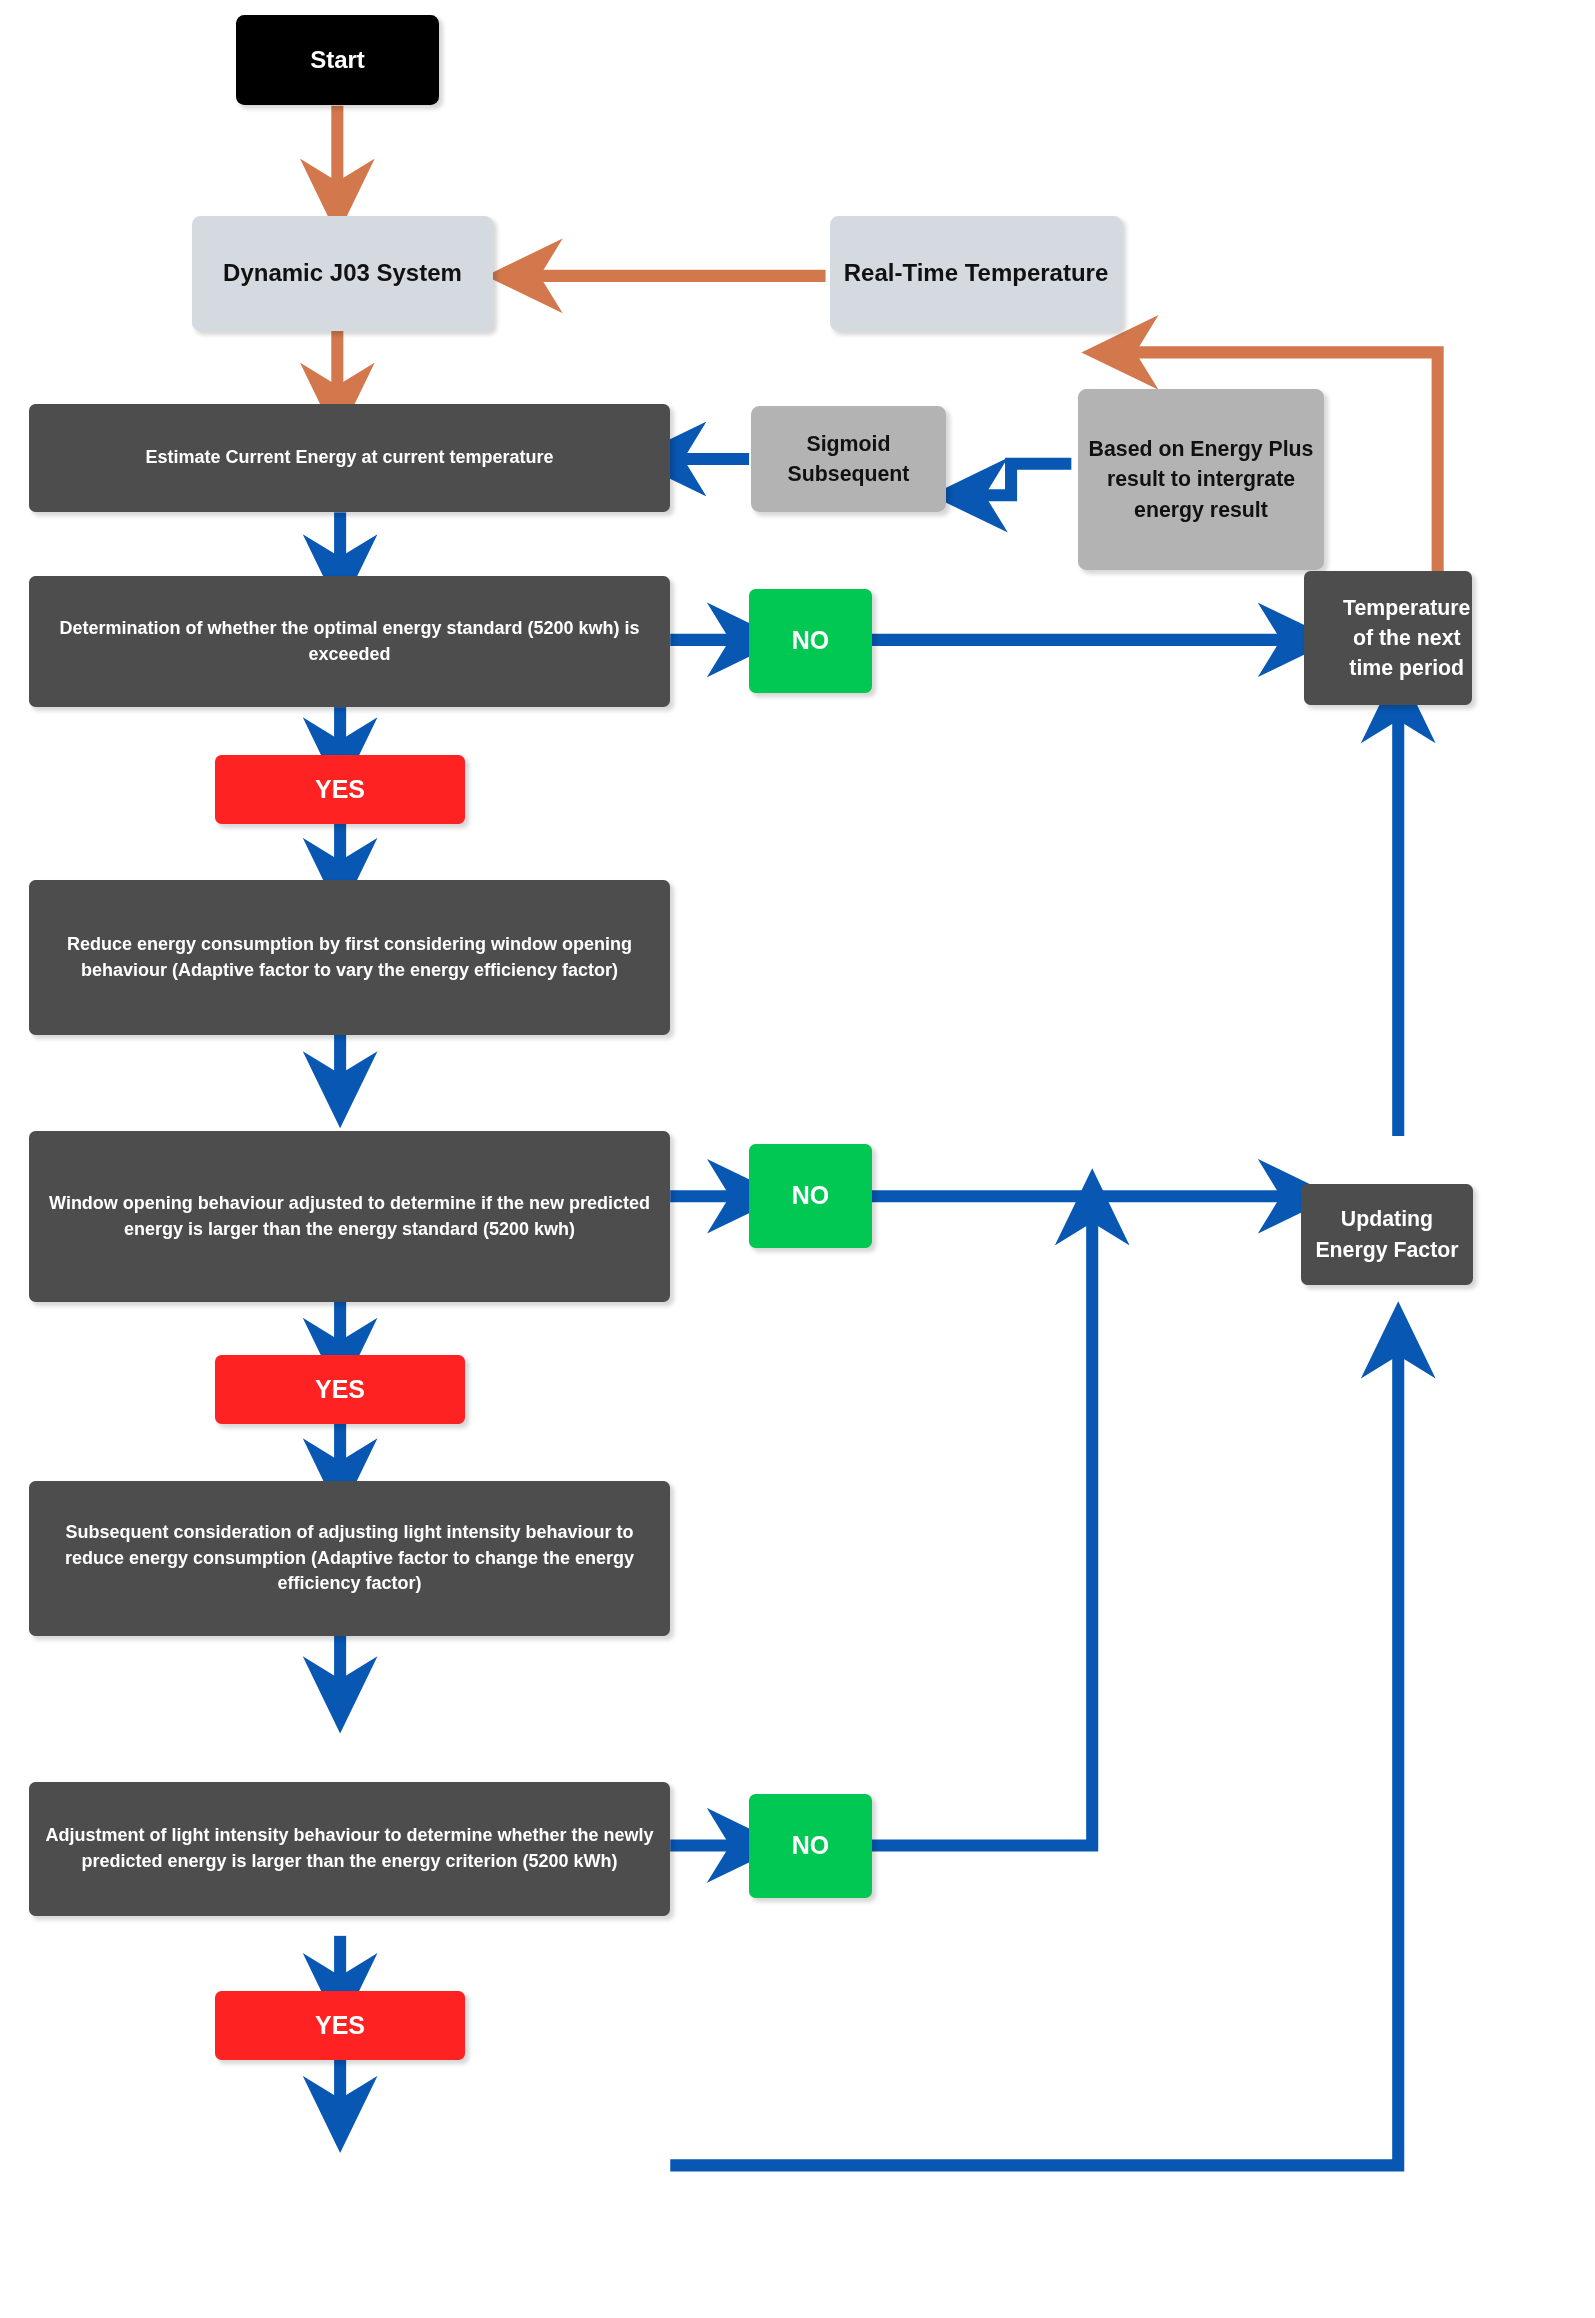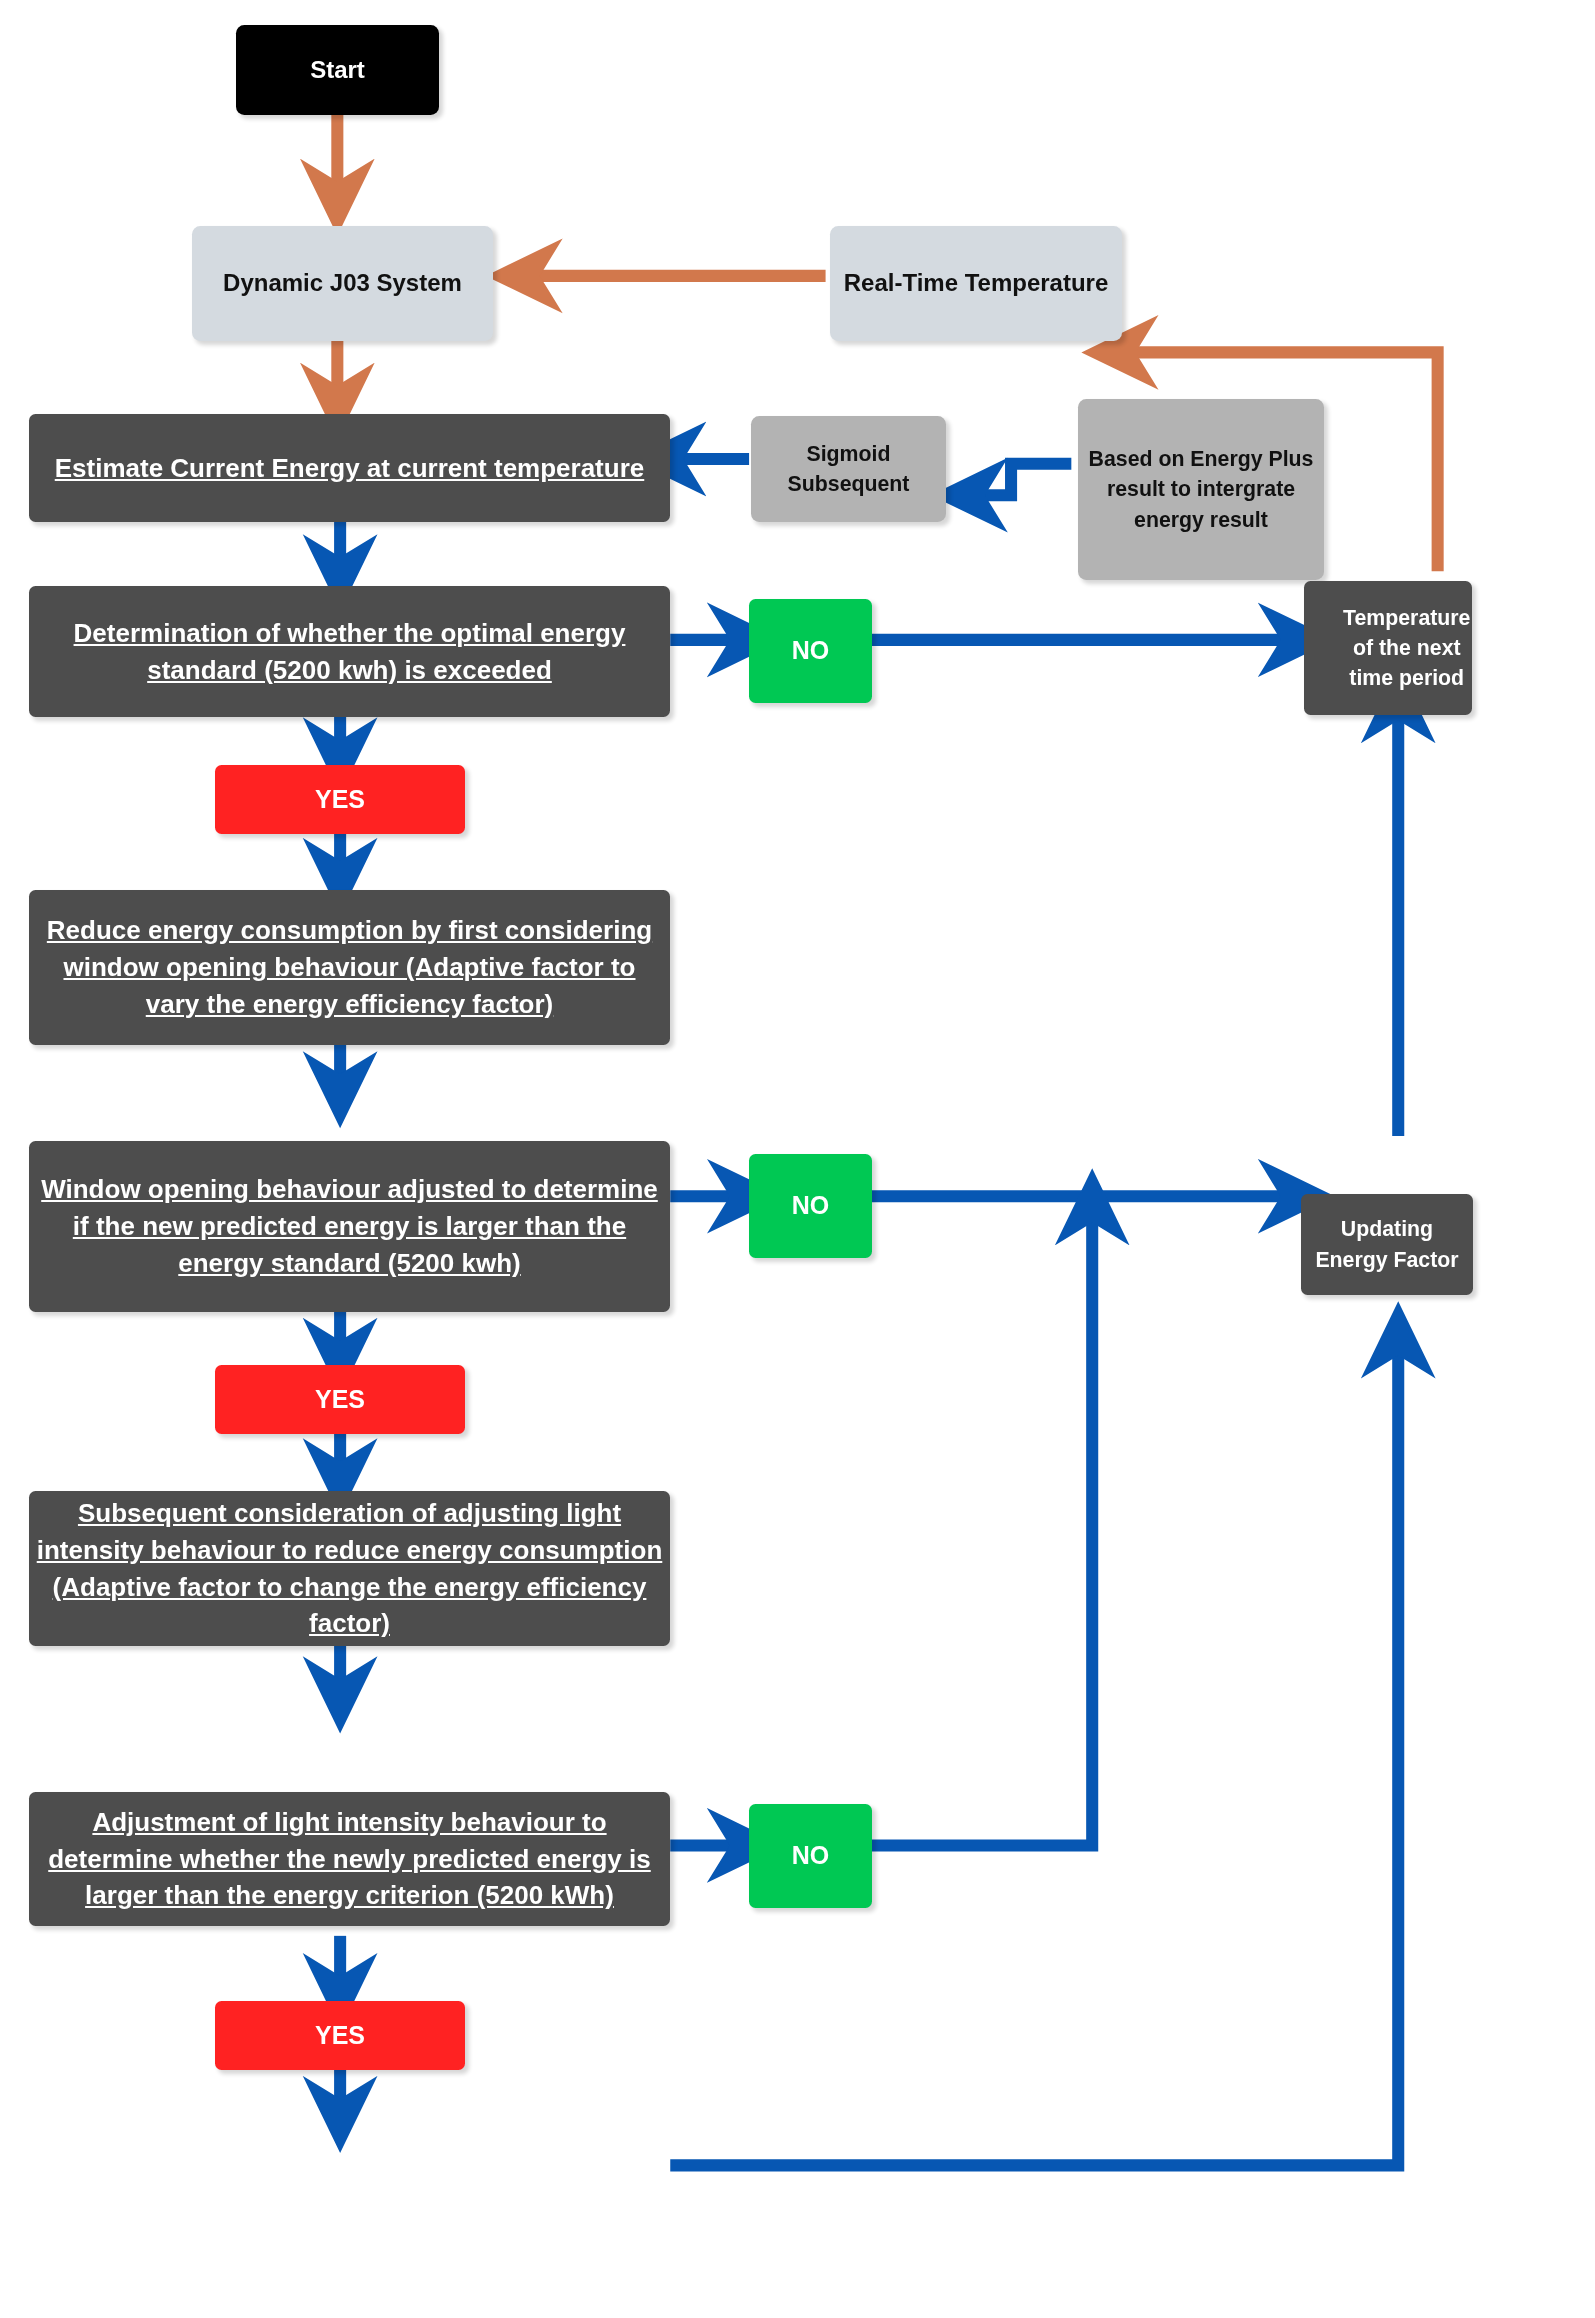--- a/index.html
+++ b/index.html
@@ -29,43 +29,41 @@
     align-items: center;
     justify-content: center;
     text-align: center;
     box-sizing: border-box;
     border-radius: 8.3px;
     line-height: 1.42;
     font-weight: bold;
     z-index: 5;
     box-shadow: 3.2px 3.2px 4.6px rgba(0,0,0,0.16);
     padding: 2.8px 6.5px;
-    margin-top: 10px;
   }
   .n-start {
     background: #000000;
     color: #ffffff;
     font-size: 24px;
   }
   .n-light {
     background: #d4dae0;
     color: #111111;
     font-size: 24px;
   }
   .n-mid {
     background: #b3b3b3;
     color: #111111;
     font-size: 21.3px;
   }
   .n-dark {
     background: #4d4d4d;
     color: #ffffff;
-    font-size: 26px;
-    border-radius: 6.5px;
-    text-decoration: underline;
+    font-size: 18px;
+    border-radius: 6.5px;
   }
   .n-dark-sm {
     background: #4d4d4d;
     color: #ffffff;
     font-size: 21.3px;
     border-radius: 6.5px;
   }
   .n-no {
     background: #00c853;
     color: #ffffff;

